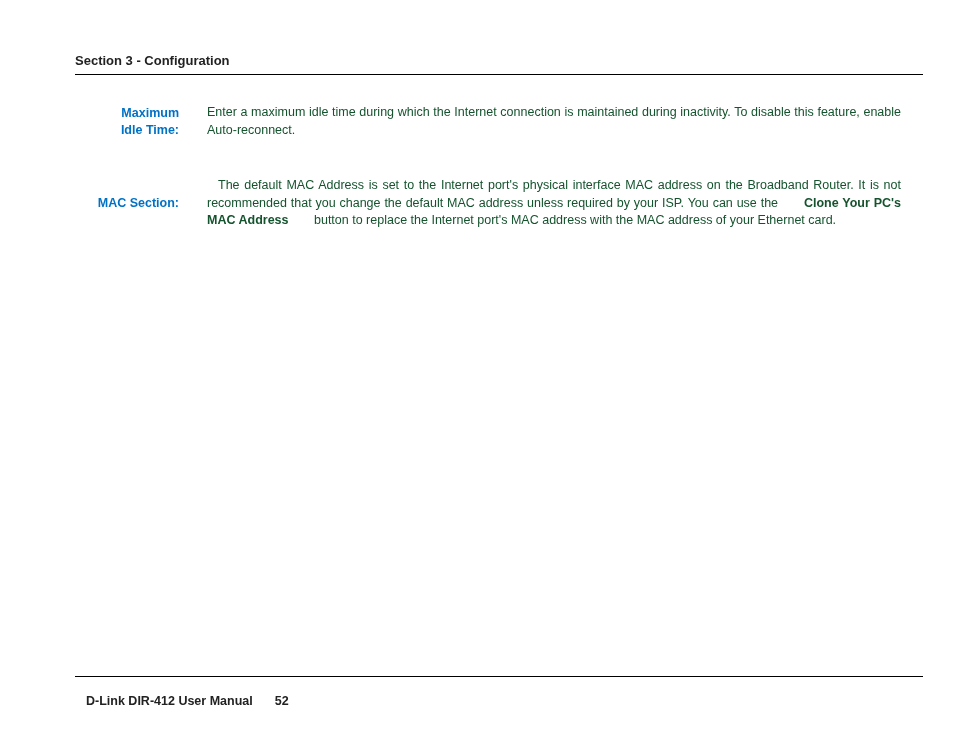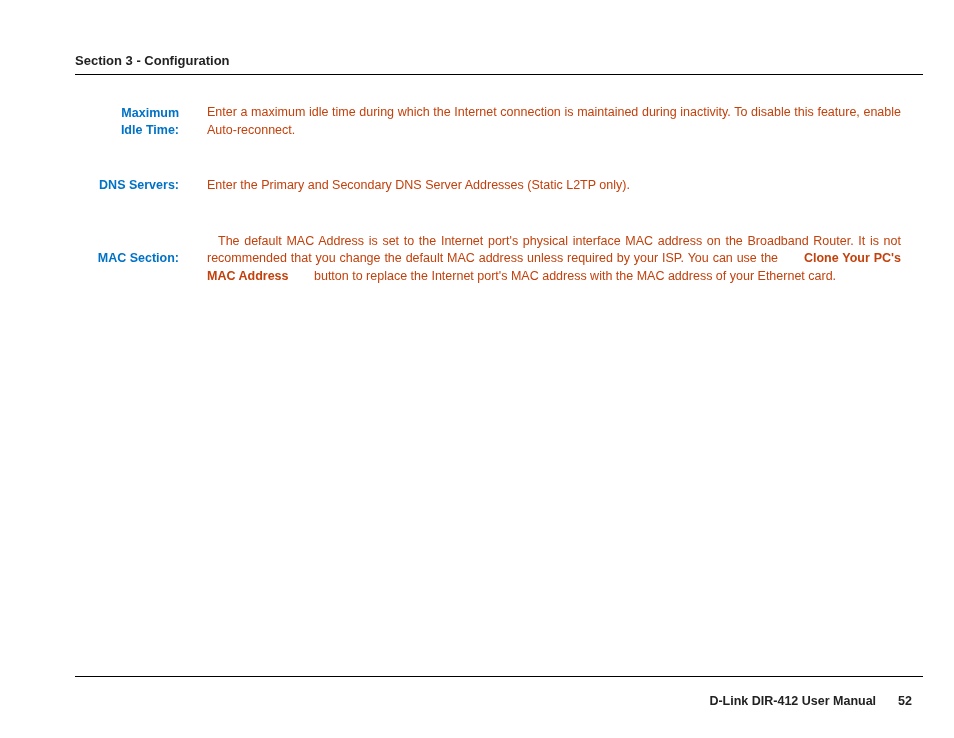--- a/index.html
+++ b/index.html
@@ -35,56 +35,52 @@
       flex-shrink: 0;
       text-align: right;
       padding-right: 4px;
       color: #0072c6;
       font-weight: bold;
       font-size: 12.5px;
       line-height: 1.35;
     }
     .desc-col {
       flex: 1;
-      color: #c2410c;
+      color: #14532d;
       font-size: 12.5px;
       line-height: 1.4;
       text-align: justify;
       padding-left: 2px;
     }
     .footer {
       position: absolute;
       bottom: 30px;
       left: 42px;
       right: 42px;
       border-top: 1.5px solid #000;
       padding-top: 6px;
       display: flex;
-      justify-content: flex-end;
+      justify-content: flex-start;
       font-size: 12.5px;
       font-weight: bold;
       color: #222;
     }
   </style>
 </head>
 <body>
 
 <div class="header-title">Section 3 - Configuration</div>
 
 <div class="content">
 
   <div class="row">
     <div class="label-col">Maximum Idle Time:</div>
     <div class="desc-col">Enter a maximum idle time during which the Internet connection is maintained during inactivity. To disable this feature, enable Auto-reconnect.</div>
   </div>
 
-  <div class="row">
-    <div class="label-col">DNS Servers:</div>
-    <div class="desc-col">Enter the Primary and Secondary DNS Server Addresses (Static L2TP only).</div>
-  </div>
 
 
   <div class="row">
     <div class="label-col">MAC Section:</div>
     <div class="desc-col"><span>The default MAC Address is set to the Internet port's physical interface MAC address on the Broadband Router. It is not recommended that you change the default MAC address unless required by your ISP. You can use the </span><strong>Clone Your PC's MAC Address</strong><span> button to replace the Internet port's MAC address with the MAC address of your Ethernet card.</span></div>
   </div>
 
 </div>
 
 <div class="footer">

